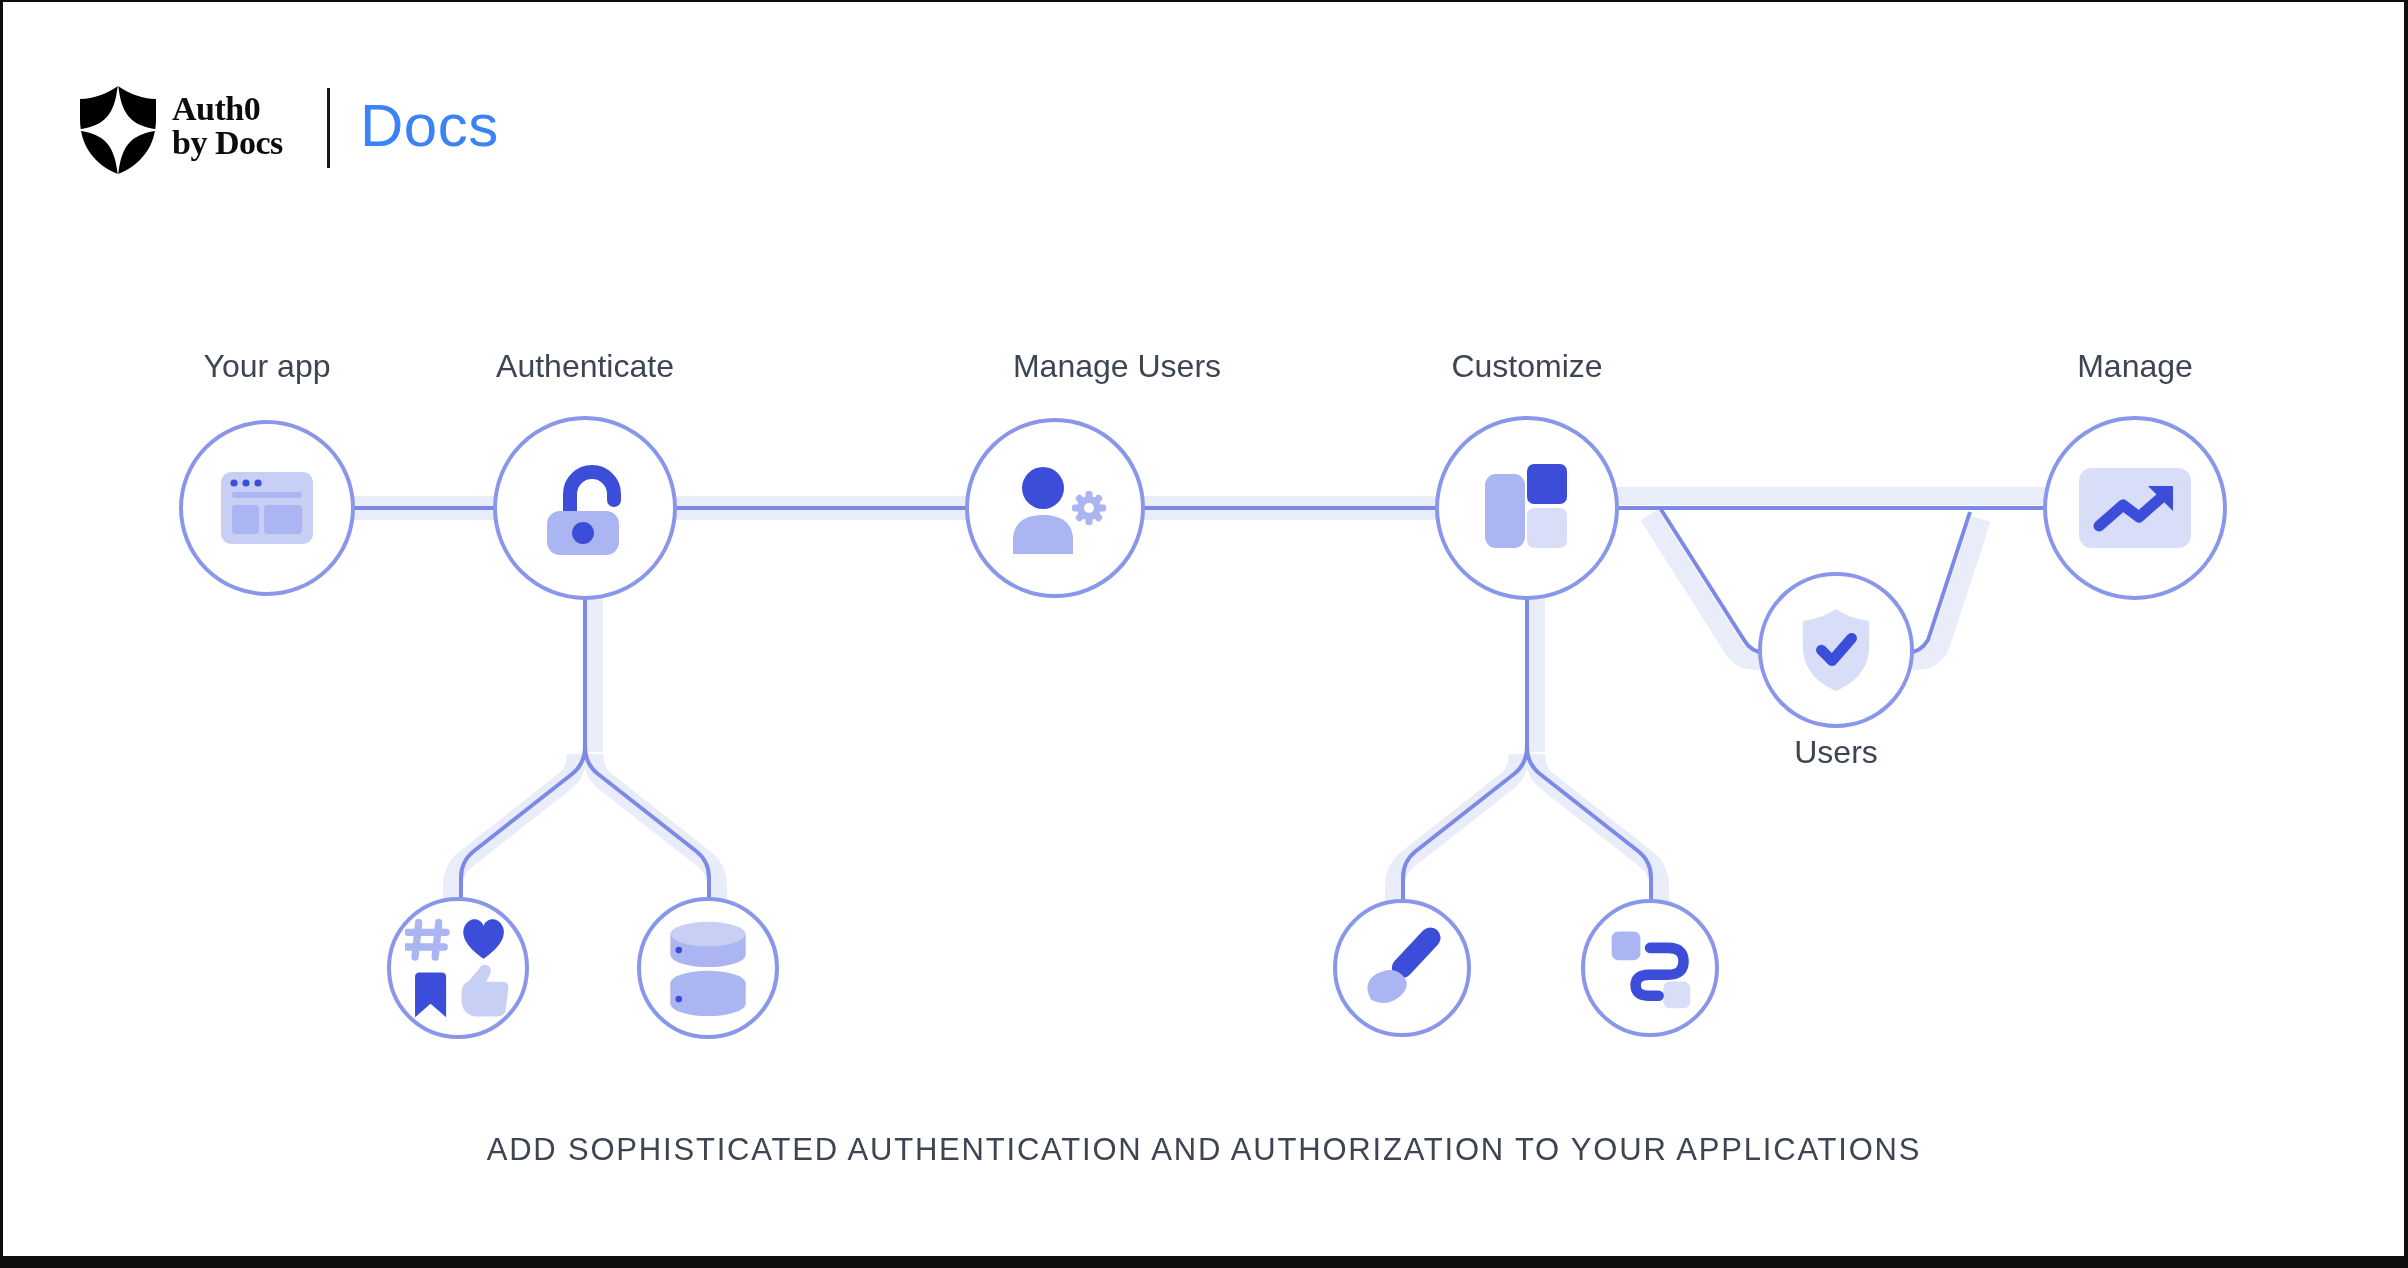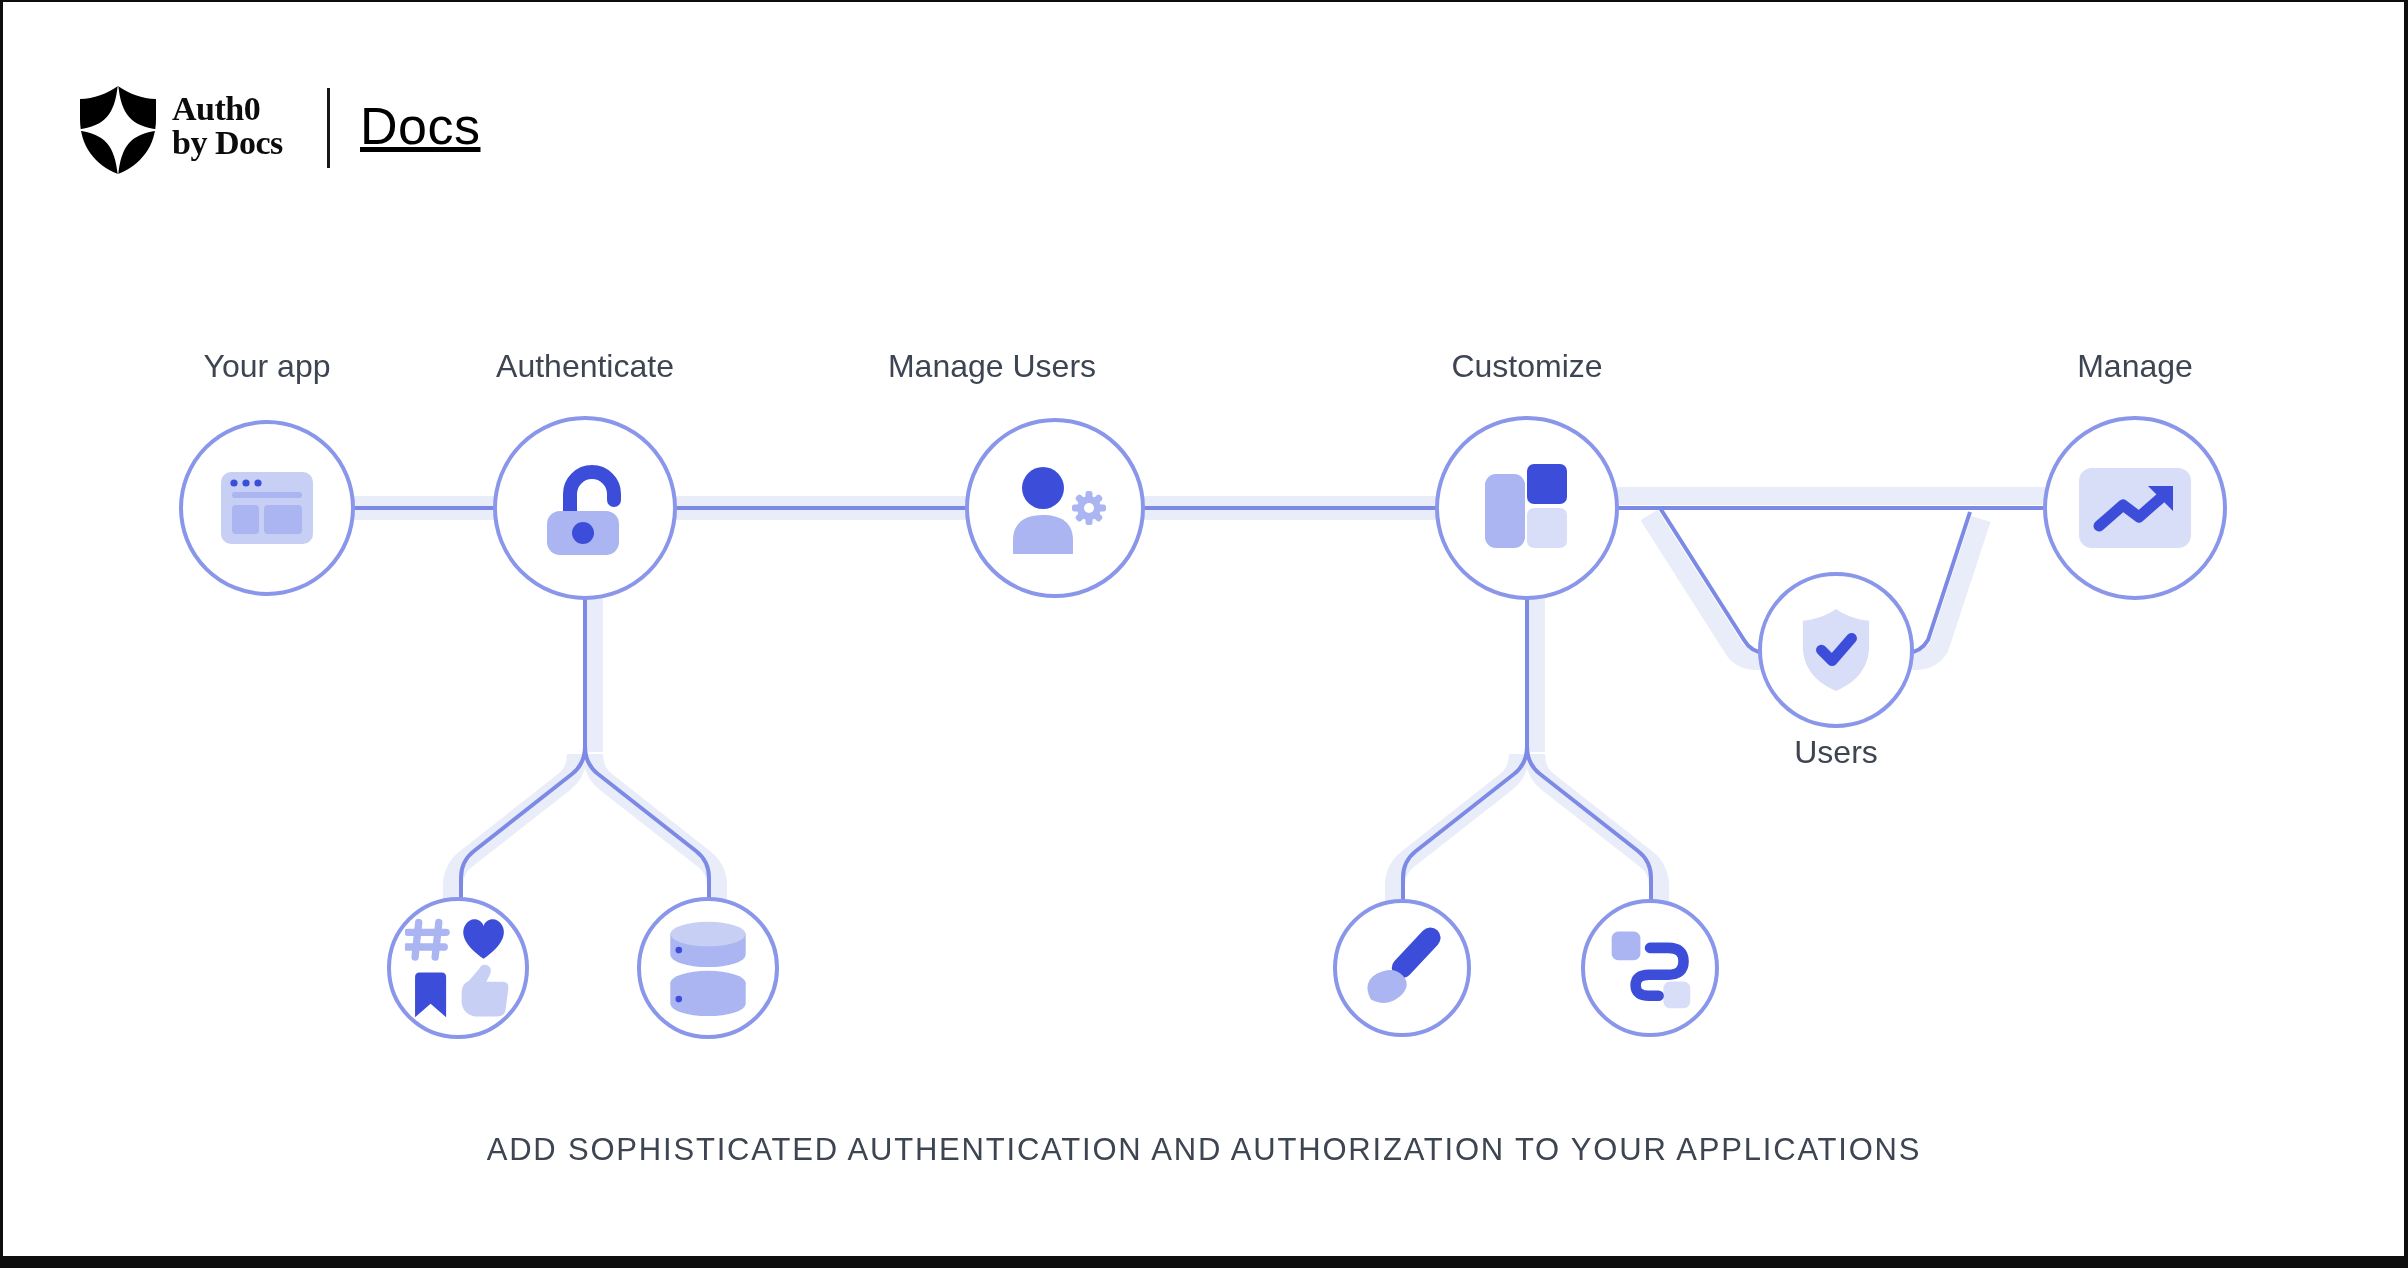--- a/index.html
+++ b/index.html
@@ -18,22 +18,22 @@
   }
   
   .logo{position:absolute;left:78px;top:86px;display:flex;align-items:flex-start;cursor:pointer;}
   .shield{width:80px;height:88px;display:block;}
   .brand{margin-left:14px;margin-top:6px;display:flex;flex-direction:column;font-family:Liberation Serif, serif;}
   .brand span{
     font-size:34px;line-height:34px;font-weight:600;color:#0c0c0c;letter-spacing:-0.5px;white-space:nowrap;
   }
   .logo-divider{position:absolute;left:327px;top:88px;width:3px;height:80px;background:#161616;}
   .product{
-    position:absolute;left:360px;top:84px;font-size:52px;line-height:84px;font-weight:300;
-    color:#000000;letter-spacing:0.5px;cursor:pointer;text-decoration:underline;
+    position:absolute;left:360px;top:84px;font-size:60px;line-height:84px;font-weight:300;
+    color:#3b82f6;letter-spacing:0.5px;cursor:pointer;
   }
   
   .connectors{position:absolute;left:0;top:0;z-index:1;}
   .band{fill:none;stroke:var(--c-band);}
   .wire{fill:none;stroke:var(--c-line);stroke-width:4;}
   .node{
     position:absolute;z-index:2;background:#ffffff;border:4px solid var(--c-ring);
     border-radius:50%;box-sizing:border-box;display:flex;align-items:center;justify-content:center;
     cursor:pointer;
   }
@@ -91,21 +91,21 @@
   <path class="wire" d="M 585 746 Q 585 764 572 774 L 474 851 Q 461 861 461 878 L 461 902"></path>
   <path class="wire" d="M 585 746 Q 585 764 598 774 L 696 851 Q 709 861 709 878 L 709 902"></path>
 
   <path class="wire" d="M 1527 508 L 1527 750"></path>
   <path class="wire" d="M 1527 746 Q 1527 764 1514 774 L 1416 851 Q 1403 861 1403 878 L 1403 902"></path>
   <path class="wire" d="M 1527 746 Q 1527 764 1540 774 L 1638 851 Q 1651 861 1651 878 L 1651 902"></path>
 </svg>
 
 <div class="node-label" style="left:267px;top:348px">Your app</div>
 <div class="node-label" style="left:585px;top:348px">Authenticate</div>
-<div class="node-label" style="left:992px;top:348px">Manage Users</div>
+<div class="node-label" style="left:1117px;top:348px">Manage Users</div>
 <div class="node-label" style="left:1527px;top:348px">Customize</div>
 <div class="node-label" style="left:2135px;top:348px">Manage</div>
 <div class="node-label" style="left:1836px;top:734px">Users</div>
 
 <div class="node" style="left:179px;top:420px;width:176px;height:176px">
   <svg width="92" height="72" viewBox="0 0 92 72">
     <rect x="0" y="0" width="92" height="72" rx="10" class="f-midlight"></rect>
     <circle cx="13" cy="11" r="3.6" class="f-dark"></circle>
     <circle cx="25" cy="11" r="3.6" class="f-dark"></circle>
     <circle cx="37" cy="11" r="3.6" class="f-dark"></circle>

